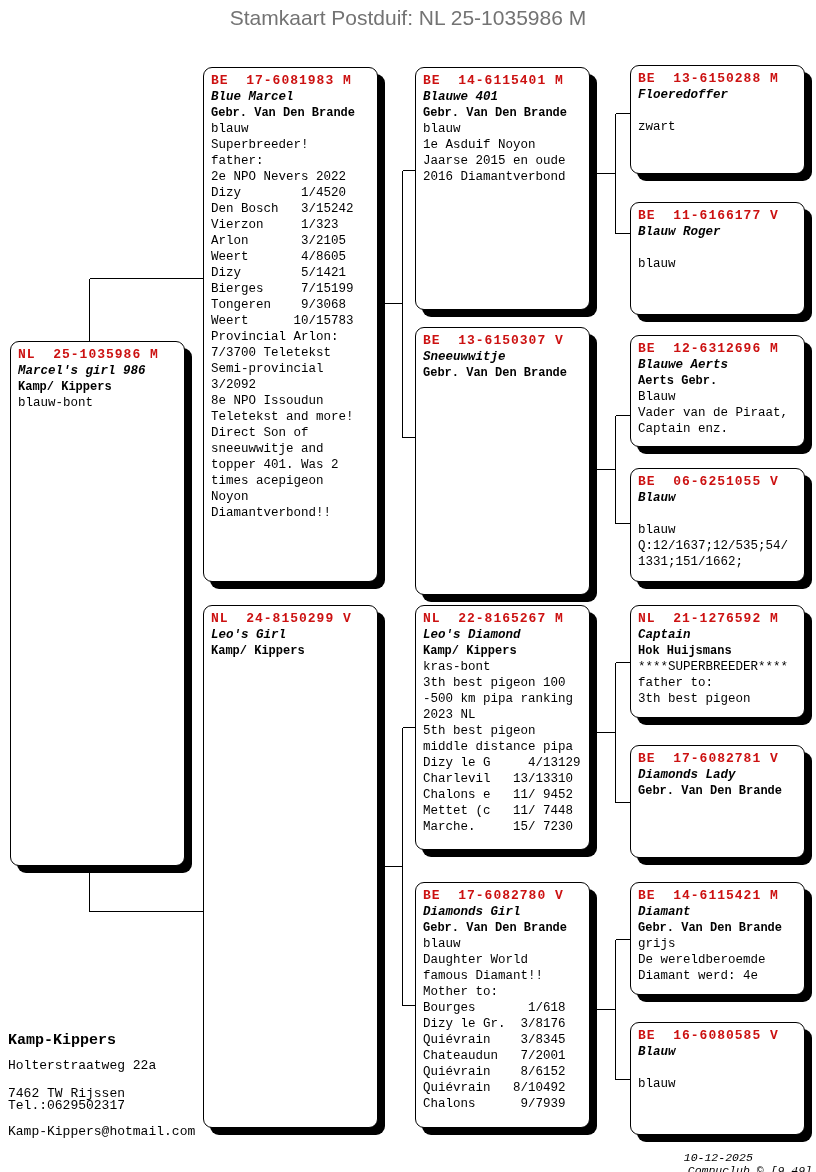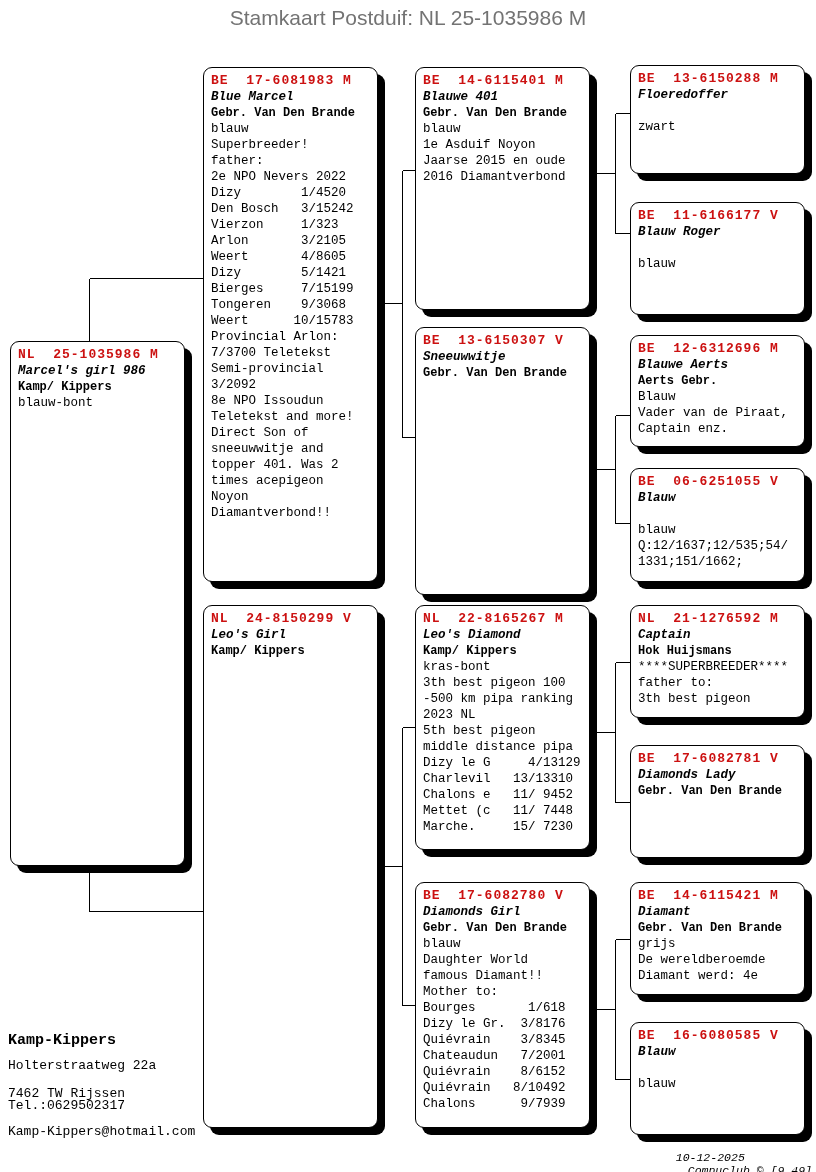--- a/index.html
+++ b/index.html
@@ -29,21 +29,21 @@
   .owner-name { top:1032px; font-weight:bold; font-size:15px; }
   .owner-line1 { top:1058px; font-size:13px; }
   .owner-line2 { top:1078px; font-size:13px;margin-top:8px; }
   .owner-line3 { top:1098px; font-size:13px; }
   .owner-email { top:1124px; font-size:13px; }
   .footer {
     position:absolute; right:4px; top:1138px; font-style:italic;
     font-size:11.5px; white-space:pre;
   }
   .footer span { margin-left:16px; }
-  .footer span:first-child { margin-left:4px;font-family:Liberation Mono, monospace; }
+  .footer span:first-child { margin-left:12px;font-family:Liberation Mono, monospace; }
 </style>
 </head>
 <body>
 
 <div class="page">
 
   <div class="title">Stamkaart Postduif: NL  25-1035986 M</div>
 
   <svg class="connectors" width="816" height="1172" shape-rendering="crispEdges">
 

